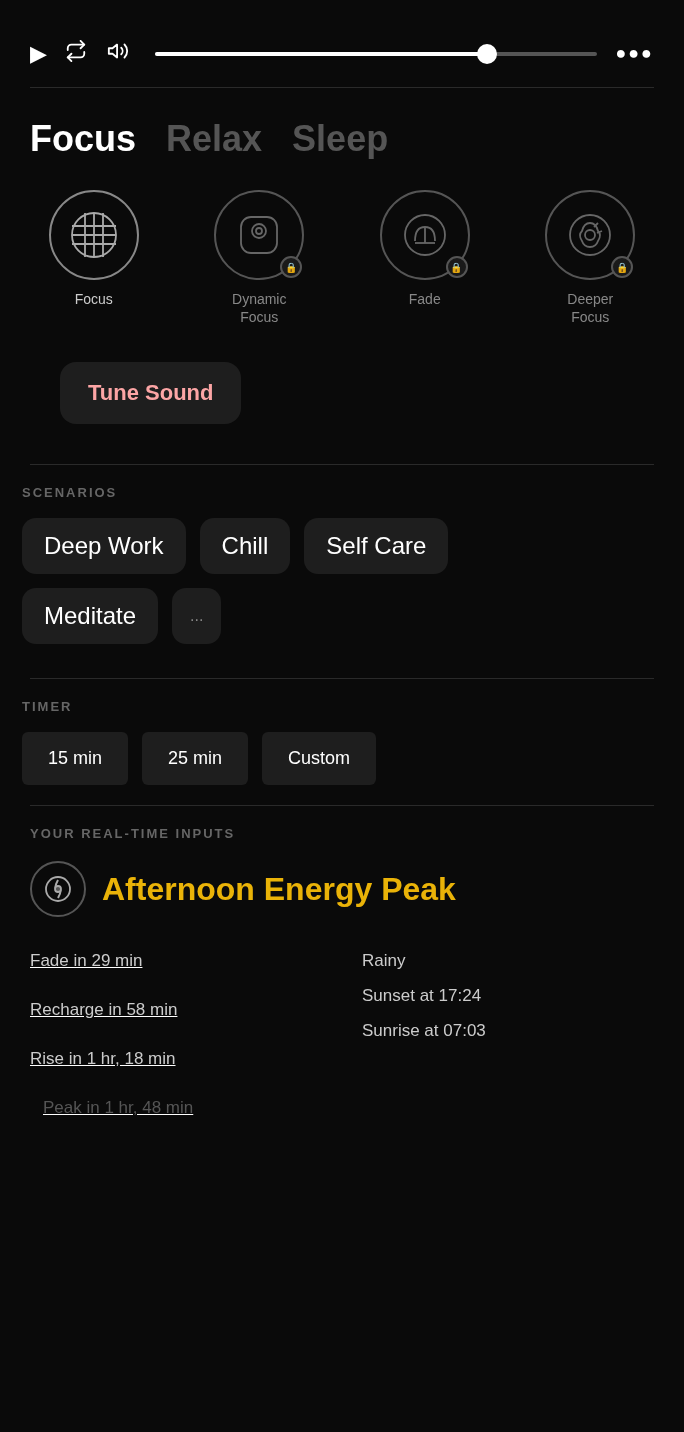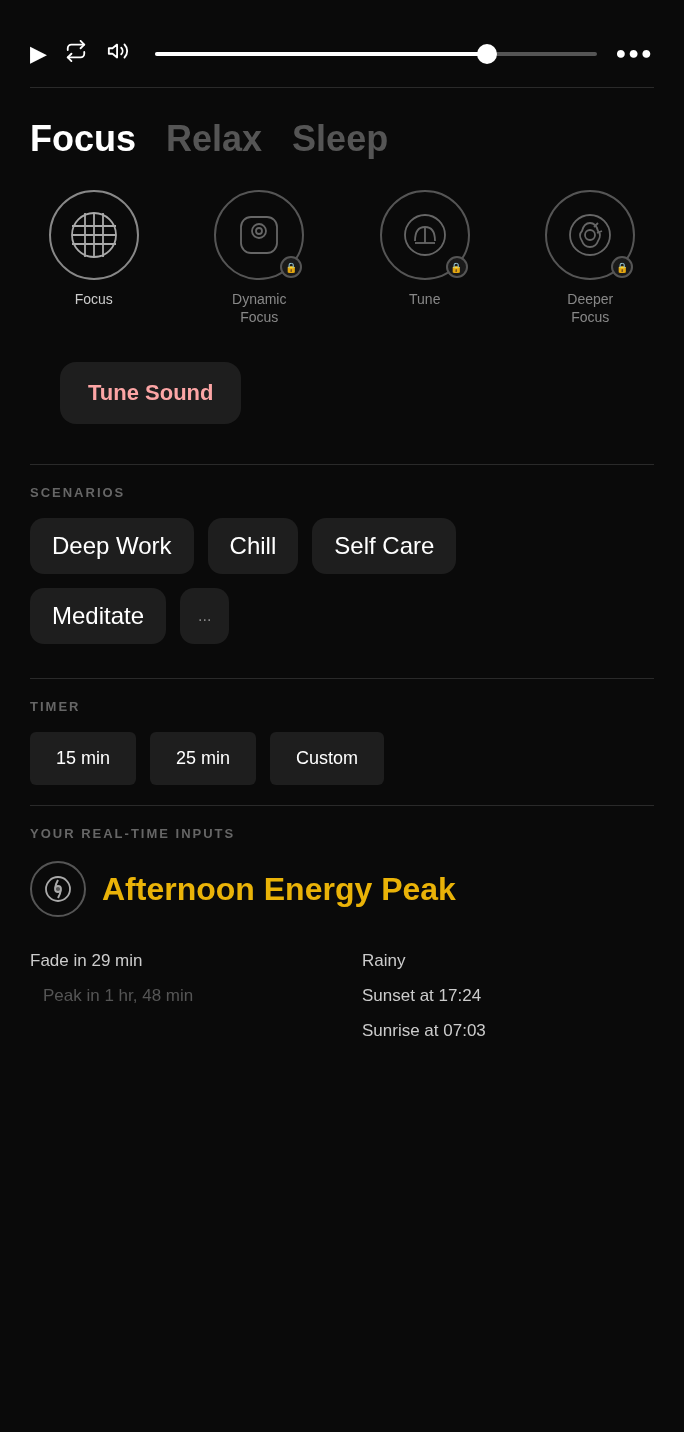--- a/index.html
+++ b/index.html
@@ -162,21 +162,21 @@
       padding: 18px 28px;
       color: #fca5a5;
       font-size: 22px;
       font-weight: 600;
       cursor: pointer;
       display: inline-block;
     }
 
     
     .section {
-      padding: 20px 30px;
+      padding: 20px 22px;
     }
     .section-label {
       color: #666;
       font-size: 13px;
       font-weight: 600;
       letter-spacing: 2px;
       margin-bottom: 18px;
       text-transform: uppercase;
     }
     .chips-row {
@@ -346,21 +346,21 @@
       <div class="preset-circle">
         <svg viewBox="0 0 52 52" stroke="#666" stroke-width="1.8" fill="none">
           <circle cx="26" cy="26" r="20"></circle>
           <path d="M16 32 Q16 18 26 18 Q36 18 36 32"></path>
           <line x1="26" y1="18" x2="26" y2="34"></line>
           <line x1="16" y1="34" x2="36" y2="34"></line>
         </svg>
       </div>
       <div class="lock-badge">🔒</div>
     </div>
-    <span class="preset-label">Tune</span>
+    <span class="preset-label">Fade</span>
   </div>
 
   <div class="preset-item">
     <div class="preset-icon-wrap">
       <div class="preset-circle">
         <svg viewBox="0 0 52 52" stroke="#666" stroke-width="1.8" fill="none">
           <circle cx="26" cy="26" r="20"></circle>
           <path d="M18 22 Q20 14 26 14 Q32 14 34 22 Q38 26 34 32 Q32 38 26 38 Q20 38 18 32 Q14 26 18 22Z"></path>
           <circle cx="26" cy="26" r="5"></circle>
           <line x1="30" y1="18" x2="34" y2="14"></line>
@@ -412,22 +412,24 @@
       <svg width="30" height="30" viewBox="0 0 30 30" fill="none" stroke="#aaa" stroke-width="1.8">
         <circle cx="15" cy="15" r="12"></circle>
         <path d="M15 6 Q10 15 15 15 Q20 15 15 24" stroke="#aaa" stroke-width="2" fill="none"></path>
         <circle cx="15" cy="15" r="3" fill="#555" stroke="#aaa"></circle>
       </svg>
     </div>
     <span class="energy-title">Afternoon Energy Peak</span>
   </div>
 
   <div class="stats-grid">
-    <div style="display:flex; flex-direction:column; gap:6px;">
+    <div style="display:flex; flex-direction:column; gap:20px;text-decoration:underline;">
       <span class="stat-item">Fade in 29 min</span>
+      <span class="stat-item">Recharge in 58 min</span>
+      <span class="stat-item">Rise in 1 hr, 18 min</span>
       <span class="stat-item dimmed">Peak in 1 hr, 48 min</span>
     </div>
     <div style="display:flex; flex-direction:column; gap:6px;">
       <span class="stat-item weather">Rainy</span>
       <span class="stat-item">Sunset at 17:24</span>
       <span class="stat-item">Sunrise at 07:03</span>
     </div>
   </div>
 </div>
 

